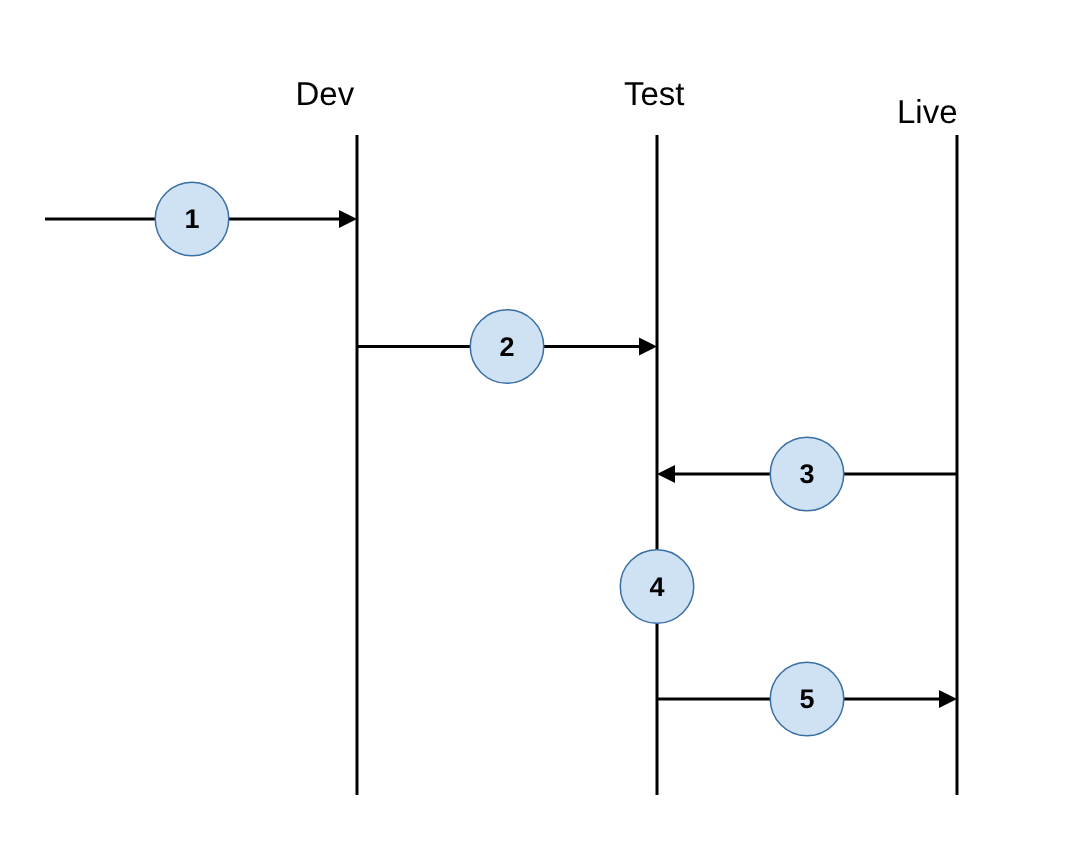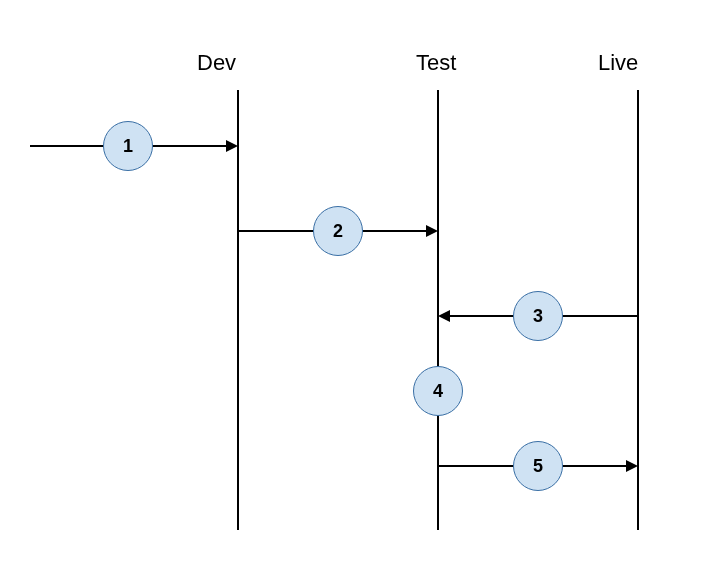--- a/index.html
+++ b/index.html
@@ -68,21 +68,21 @@
       color: #000;
     }
   </style>
 </head>
 <body>
 
 <div class="diagram">
 
   <div class="column-label" style="left: 197px;">Dev</div>
   <div class="column-label" style="left: 416px;">Test</div>
-  <div class="column-label" style="left: 598px;">Live</div>
+  <div class="column-label" style="left: 598px; margin-top: 12px;">Live</div>
 
   <div class="vertical-line" style="left: 237px;"></div>
   <div class="vertical-line" style="left: 437px;"></div>
   <div class="vertical-line" style="left: 637px;"></div>
 
   <div class="arrow-line" style="left: 30px; top: 145px; width: 196px;"></div>
   <div class="arrow-head-right" style="left: 226px; top: 140px;"></div>
 
   <div class="arrow-line" style="left: 238px; top: 230px; width: 188px;"></div>
   <div class="arrow-head-right" style="left: 426px; top: 225px;"></div>

